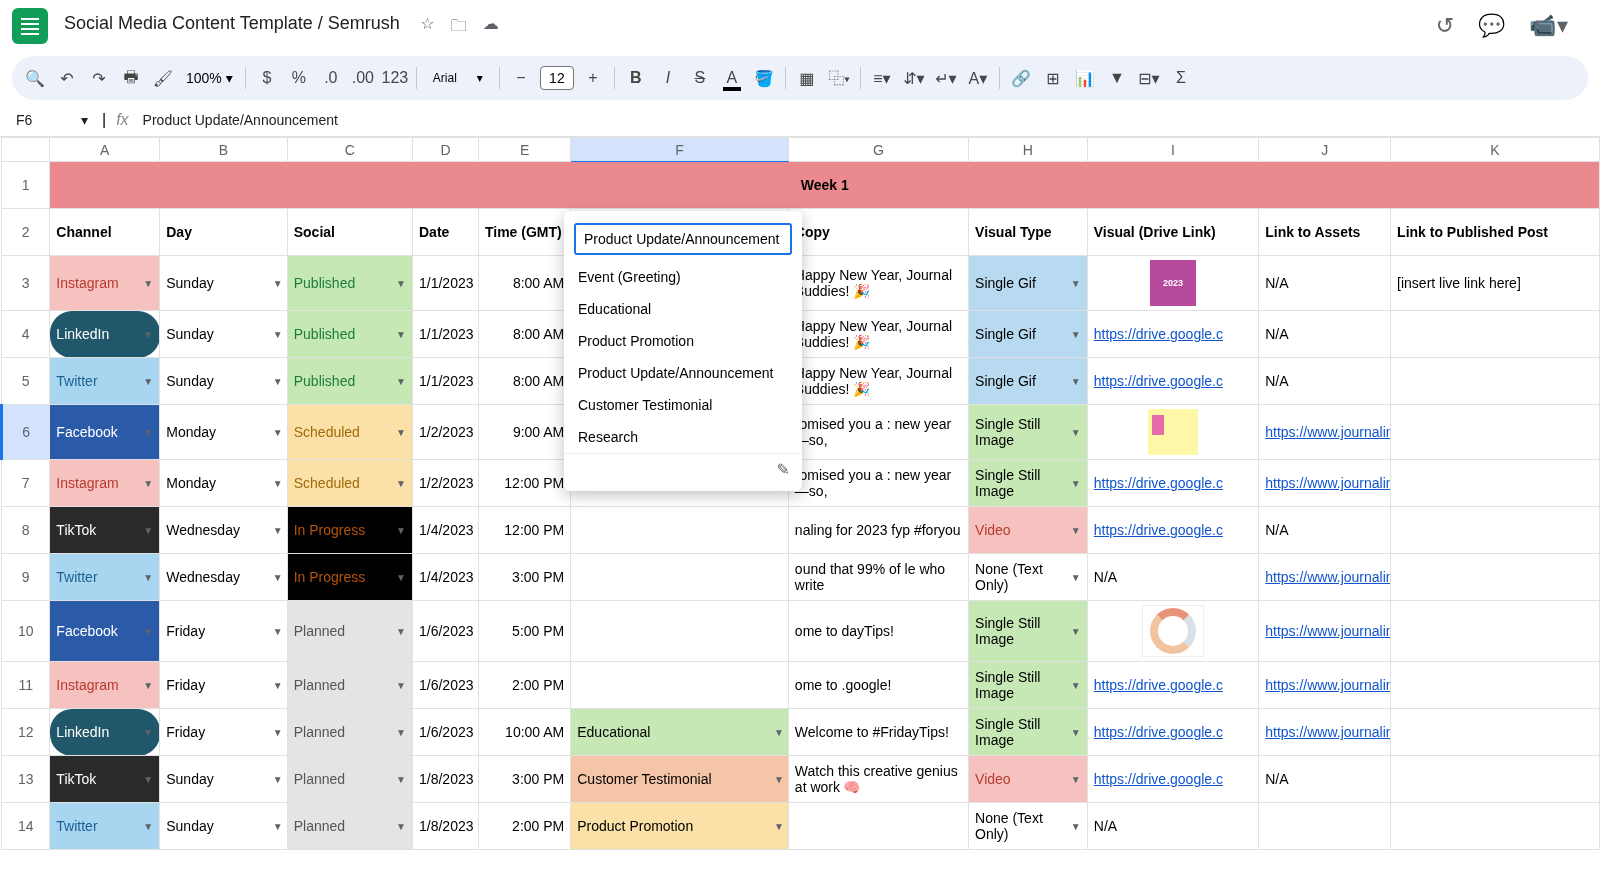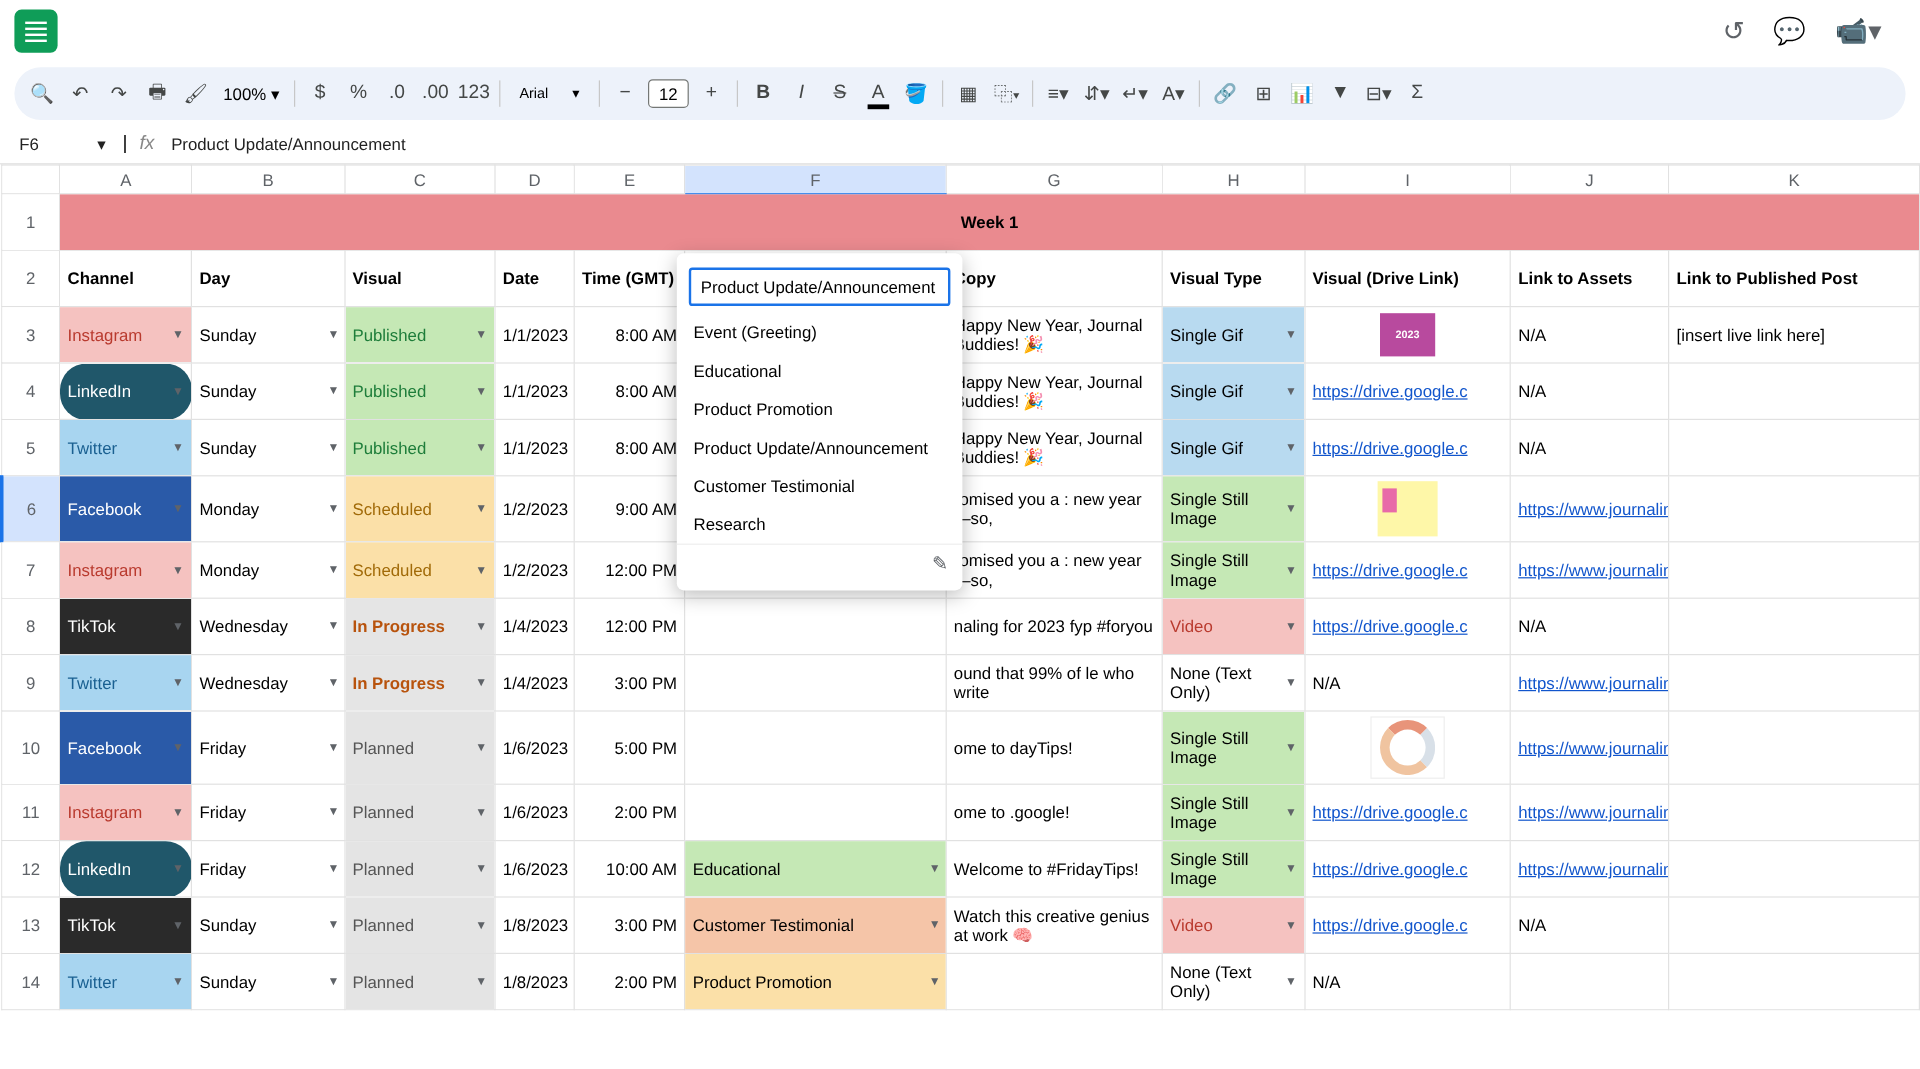--- a/index.html
+++ b/index.html
@@ -55,21 +55,21 @@
 .arrow-abs { position: absolute; right: 4px; top: 50%; transform: translateY(-50%); color: #5f6368; font-size: 10px; cursor: pointer; }
 
 .bg-instagram { background: #f5c2c0; } .fg-instagram { color: #b93a2e; }
 .bg-linkedin { background: #20576a; border-radius: 22px; } .fg-linkedin { color: #fff; }
 .bg-twitter { background: #a8d5f0; } .fg-twitter { color: #1a6091; }
 .bg-facebook { background: #2a5aa8; } .fg-facebook { color: #fff; }
 .bg-tiktok { background: #2a2a2a; } .fg-tiktok { color: #fff; }
 
 .bg-published { background: #c5e8b5; } .fg-published { color: #1e7d3a; }
 .bg-scheduled { background: #fbe0a8; } .fg-scheduled { color: #a16a08; }
-.bg-inprogress { background: #e5e5e5; font-weight: bold; } .fg-inprogress { color: #b8530d; }
+.bg-inprogress { background: #000000; } .fg-inprogress { color: #b8530d; }
 .bg-planned { background: #e4e4e4; } .fg-planned { color: #555; }
 
 .bg-event { background: #dcc5f0; }
 .bg-educational { background: #c5e8b5; }
 .bg-testimonial { background: #f5c5a8; }
 .bg-promotion { background: #fbe0a8; }
 
 .bg-gif { background: #b8daf0; }
 .bg-still { background: #c5e8b5; }
 .bg-video { background: #f5c2c0; } .fg-video { color: #b93a2e; }
@@ -81,34 +81,42 @@
 .selected-col { background: #d3e3fd !important; color: #0842a0; }
 .selected-row { background: #d3e3fd !important; color: #0842a0; }
 .selected-row-edge { border-left: 3px solid #1a73e8 !important; }
 .active-outline { outline: 2px solid #1a73e8; outline-offset: -2px; }
 
 .dropdown { position: absolute; background: #fff; border-radius: 6px; box-shadow: 0 4px 16px rgba(0,0,0,0.25); z-index: 100; width: 238px; padding: 6px 0; }
 .dropdown-item { padding: 8px 14px; font-size: 14px; cursor: pointer; }
 .dropdown-item.highlighted { background: #e8eaed; }
 .dropdown-edit { display: flex; justify-content: flex-end; padding: 6px 12px; border-top: 1px solid #eee; color: #5f6368; cursor: pointer; }
 
-.thumb { width: 46px; height: 36px; background: #b84a9e; margin: 0 auto; display: flex; align-items: center; justify-content: center; color: #fff; font-size: 9px; font-weight: bold; }
+.thumb { width: 46px; height: 46px; background: #b84a9e; margin: 0 auto; display: flex; align-items: center; justify-content: center; color: #fff; font-size: 9px; font-weight: bold; }
 .thumb2 { width: 50px; height: 46px; background: #fef7a8; margin: 0 auto; position: relative; }
 .thumb2::before { content:''; position:absolute; width: 12px; height: 20px; background: #e86aa8; left: 4px; top: 6px; }
 .thumb3 { width: 62px; height: 52px; background: #fff; margin: 0 auto; border: 1px solid #eee; display:flex; align-items:center; justify-content:center; }
 .thumb3::before { content:''; width: 30px; height: 30px; border-radius: 50%; border: 8px solid #f0c4a0; border-top-color: #e8947a; border-right-color: #d8e0e8; }
 
 .col-F-head { border-bottom: 1px solid #1a73e8 !important; }
 </style>
 </head>
 <body>
 
 <div class="header">
   <div class="logo"></div>
   <div class="title-area">
+    <div>
+      <span class="doc-title">Social Media Content Template / Semrush</span>
+      <span class="title-icons">
+        <span>☆</span>
+        <span>🗀</span>
+        <span>☁</span>
+      </span>
+    </div>
   </div>
   <div class="header-right">
     <span>↺</span>
     <span>💬</span>
     <span>📹▾</span>
   </div>
 </div>
 
 <div class="toolbar">
   <span class="tool-btn">🔍</span>
@@ -205,21 +213,21 @@
     <th class="col-head">K</th>
   </tr>
   <tr class="week-header">
           <th class="row-head">1</th>
           <td colspan="11">Week 1</td>
         </tr>
   <tr class="header-row">
     <th class="row-head">2</th>
     <td>Channel</td>
     <td>Day</td>
-    <td>Visual</td>
+    <td>Social</td>
     <td>Date</td>
     <td>Time (GMT)</td>
     <td>Post Topic/Type</td>
     <td>Copy</td>
     <td>Visual Type</td>
     <td>Visual (Drive Link)</td>
     <td>Link to Assets</td>
     <td>Link to Published Post</td>
   </tr>
   </tbody>

